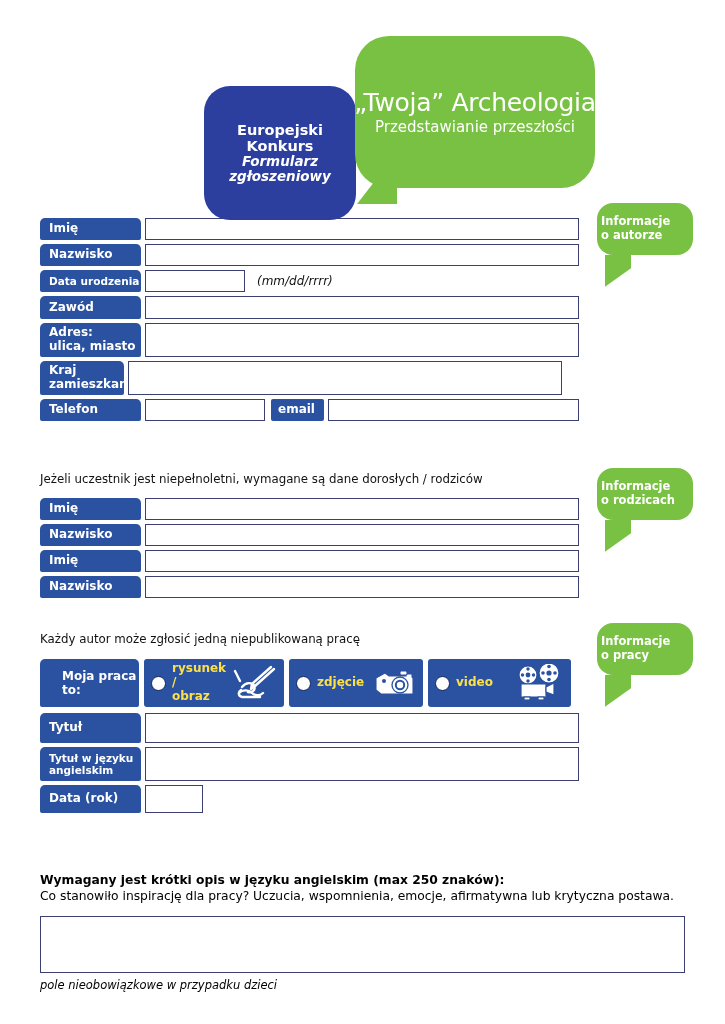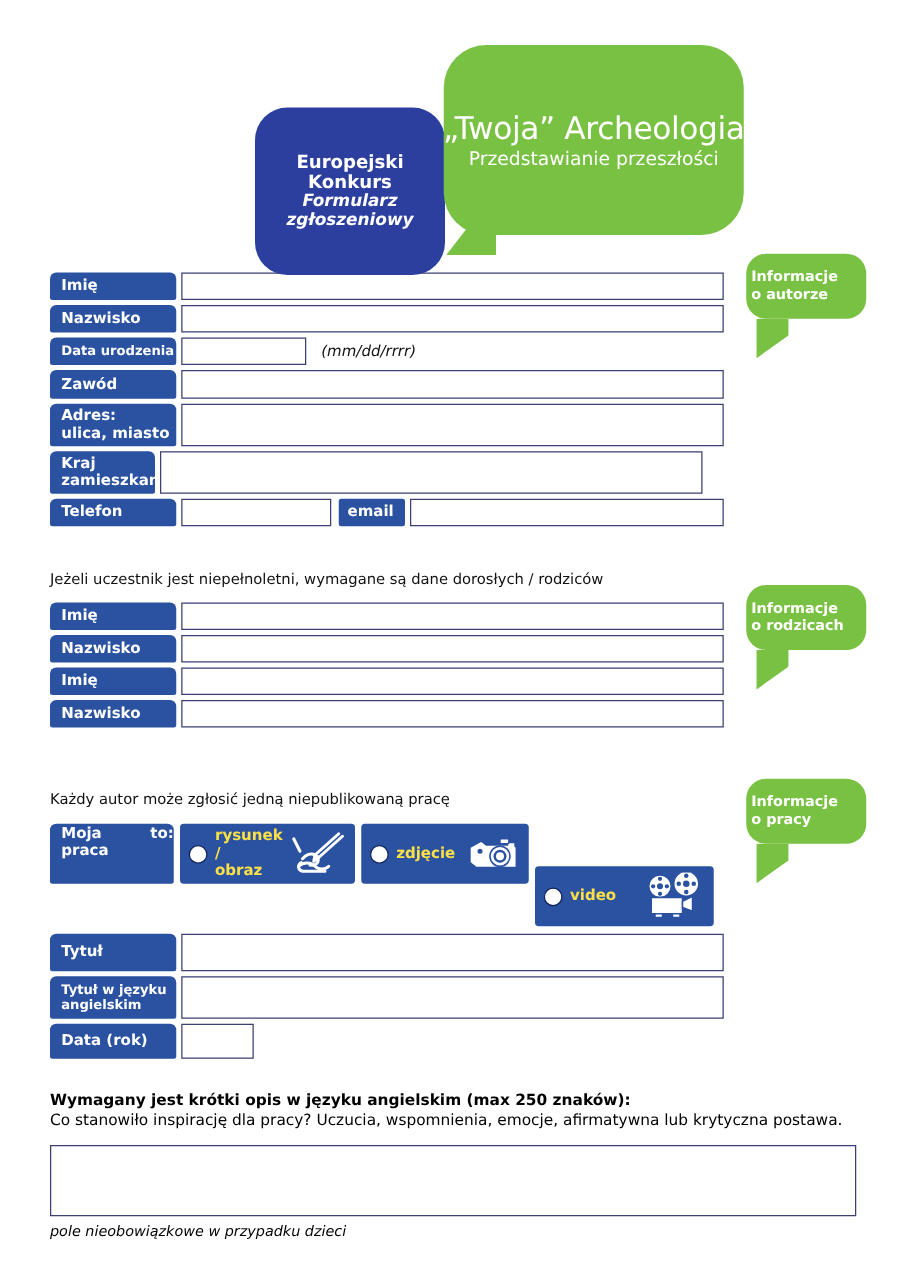--- a/index.html
+++ b/index.html
@@ -153,22 +153,23 @@
   
   .media-row { display: flex; align-items: stretch; gap: 5px; }
   .media-label {
     background: #2a52a0;
     color: #ffffff;
     font-size: 12px;
     font-weight: bold;
     border-radius: 5px 5px 2px 2px;
     width: 99px;
     display: flex;
+    flex-direction: column;
     justify-content: center;
-    padding-left: 9px;
+    padding-left: 22px;
     line-height: 1.2;
   }
   .media-opt {
     background: #2a52a0;
     border-radius: 3px;
     display: flex;
     align-items: center;
     padding: 0 7px;
     gap: 6px;
   }
@@ -294,21 +295,21 @@
 
 
   <div class="row">
     <div class="lbl" style="width:101px; height:22px;">Telefon</div>
     <div class="fld" style="width:120px; height:22px; margin-left:4px;"></div>
     <div class="lbl" style="width:53px; height:22px; margin-left:6px; padding-left:7px; border-radius:2px;">email</div>
     <div class="fld" style="width:251px; height:22px; margin-left:4px;"></div>
   </div>
 </div>
 
-<div class="form-block" style="top:456px;">
+<div class="form-block" style="top:472px;">
   <div class="note" style="margin-bottom:12px;">Jeżeli uczestnik jest niepełnoletni, wymagane są dane dorosłych / rodziców</div>
 
   <div class="row">
     <div class="lbl" style="width:101px; height:22px;">Imię</div>
     <div class="fld" style="width:434px; height:22px; margin-left:4px;"></div>
   </div>
 
   <div class="row">
     <div class="lbl" style="width:101px; height:22px;">Nazwisko</div>
     <div class="fld" style="width:434px; height:22px; margin-left:4px;"></div>
@@ -365,21 +366,21 @@
             <rect x="28" y="6" width="7" height="4" rx="1"></rect>
           </g>
           <circle cx="28" cy="20" r="8" fill="#ffffff" stroke="#2a52a0" stroke-width="1.3"></circle>
           <circle cx="28" cy="20" r="5.2" fill="#2a52a0"></circle>
           <circle cx="28" cy="20" r="3.2" fill="#ffffff"></circle>
           <circle cx="12" cy="16" r="2" fill="#2a52a0"></circle>
         </svg>
       </span>
     </div>
 
-    <div class="media-opt" style="width:143px; height:48px;margin-top:34px;">
+    <div class="media-opt" style="width:143px; height:48px;">
       <span class="radio-dot"></span>
       <span class="media-opt-text">video</span>
       <span class="media-icon">
         <svg width="48" height="38" viewBox="0 0 48 38">
           <g fill="#ffffff" stroke="#2a52a0" stroke-width="1.2">
             <circle cx="12" cy="11" r="9"></circle>
             <circle cx="33" cy="9" r="10"></circle>
             <path d="M5 20 L30 20 L30 33 L5 33 Z"></path>
             <path d="M30 23 L38 19 L38 31 L30 28 Z"></path>
             <rect x="8" y="33" width="6" height="3"></rect>

